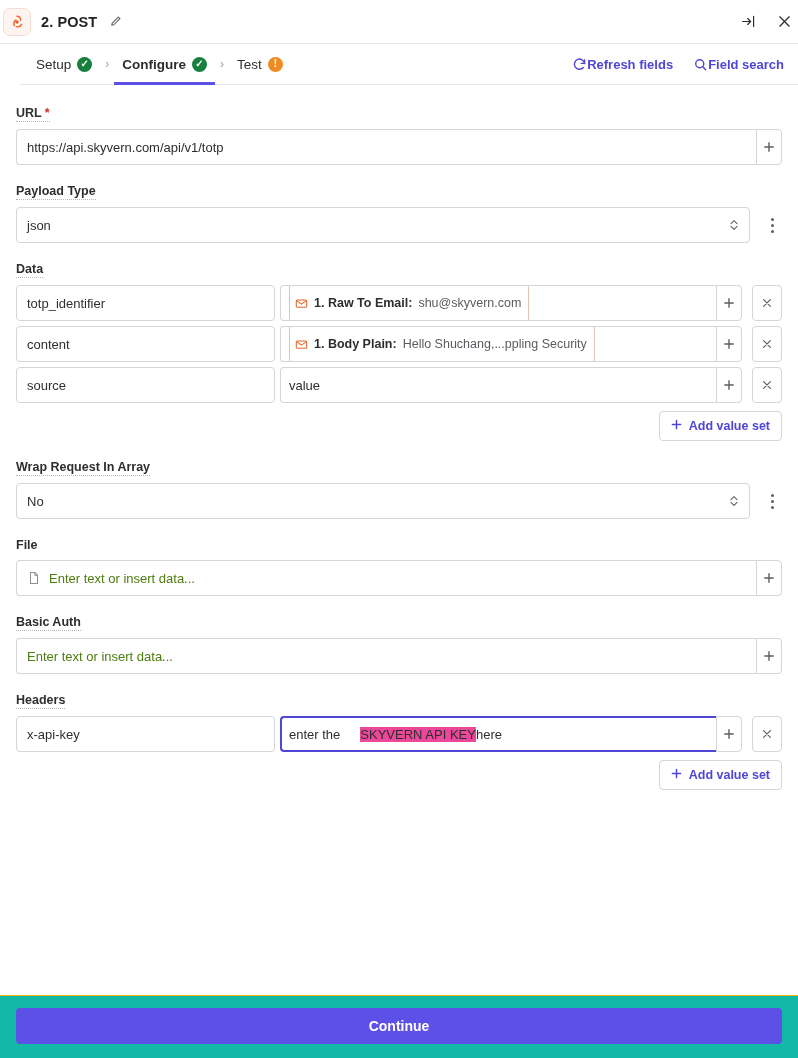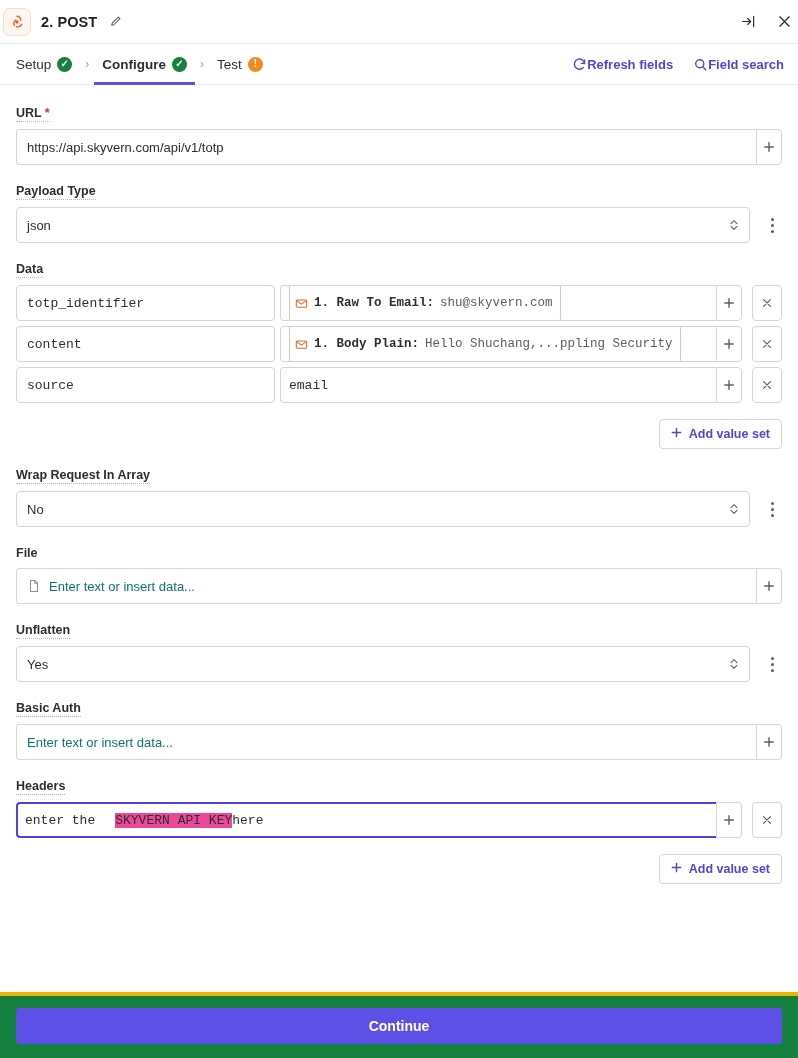--- a/index.html
+++ b/index.html
@@ -67,20 +67,21 @@
   
   .stepsbar {
     height: 41px;
     flex: 0 0 41px;
     display: flex;
     align-items: center;
     padding: 0 14px;
     border-bottom: 1px solid #e8e8e8;
     background: #fff;
     position: relative;
+    margin-left: 20px;
   }
   .step {
     display: flex;
     align-items: center;
     gap: 6px;
     height: 41px;
     padding: 0 2px;
     font-size: 13.5px;
     color: #2d2e2e;
     cursor: pointer;
@@ -157,21 +158,21 @@
     border-radius: 4px;
     background: #fff;
     display: flex;
     align-items: center;
     padding: 0 10px;
     font-size: 13px;
     color: #2d2e2e;
     min-width: 0;
   }
   .input-box.with-plus { border-top-right-radius: 0; border-bottom-right-radius: 0; border-right: none; }
-  .placeholder { color: #0f766e; }
+  .placeholder { color: #4d7c0f; }
   .plus-btn {
     width: 26px;
     flex: 0 0 26px;
     height: 36px;
     border: 1px solid #d3d5d8;
     border-radius: 0 4px 4px 0;
     background: #fff;
     display: flex; align-items: center; justify-content: center;
     color: #5b5f63;
     cursor: pointer;
@@ -210,21 +211,20 @@
     cursor: pointer;
   }
   .kebab i { width: 3px; height: 3px; background: #5b5f63; border-radius: 50%; display: block; }
 
   
   .kvrow {
     display: flex;
     align-items: stretch;
     margin-bottom: 5px;
     gap: 5px;
-    font-family: Liberation Mono, monospace;
   }
   .kv-key {
     width: 259px;
     flex: 0 0 259px;
     height: 36px;
     border: 1px solid #d3d5d8;
     border-radius: 4px;
     display: flex;
     align-items: center;
     padding: 0 10px;
@@ -276,21 +276,21 @@
     width: 30px; flex: 0 0 30px;
     height: 36px;
     margin-left: 5px;
     border: 1px solid #d3d5d8;
     border-radius: 4px;
     background: #fff;
     display: flex; align-items: center; justify-content: center;
     color: #5b5f63;
     cursor: pointer;
   }
-  .addset-row { display: flex; justify-content: flex-end; margin-top: 16px; }
+  .addset-row { display: flex; justify-content: flex-end; margin-top: 8px; }
   .addset {
     display: flex; align-items: center; gap: 7px;
     border: 1px solid #d3d5d8;
     border-radius: 4px;
     height: 30px;
     padding: 0 11px;
     font-size: 12.5px;
     font-weight: bold;
     color: #4f46d6;
     background: #fff;
@@ -299,23 +299,23 @@
   .doc-icon { color: #8d9196; margin-right: 8px; display:flex; }
 
   .sel-highlight {
     background: #ec4899;
     margin-left: 20px;
   }
 
   
   .footer {
     flex: 0 0 auto;
-    border-top: 4px solid #eab308;
+    border-top: 1px solid #eab308;
     padding: 12px 16px 14px 16px;
-    background: #15803d;
+    background: #14b8a6;
   }
   .continue {
     width: 100%;
     height: 36px;
     background: #5d50e6;
     color: #fff;
     border: none;
     border-radius: 4px;
     font-size: 14px;
     font-weight: bold;
@@ -500,21 +500,21 @@
         </div>
       </div>
 
       
       <div class="kvrow">
         <div class="kv-key">
           <span>source</span>
         </div>
         <div class="kv-val-wrap">
           <div class="kv-val">
-            <span>email</span>
+            <span>value</span>
           </div>
           <div class="plus-btn">
             <svg width="12" height="12" viewBox="0 0 12 12" fill="none" stroke="#5b5f63" stroke-width="1.4" stroke-linecap="round">
                 <path d="M6 1.8v8.4M1.8 6h8.4"></path>
               </svg>
           </div>
         </div>
         <div class="x-btn">
           <svg width="12" height="12" viewBox="0 0 14 14" fill="none" stroke="#5b5f63" stroke-width="1.4" stroke-linecap="round">
               <path d="M3 3l8 8M11 3l-8 8"></path>
@@ -567,57 +567,41 @@
           <span class="placeholder">Enter text or insert data...</span>
         </div>
         <div class="plus-btn">
           <svg width="12" height="12" viewBox="0 0 12 12" fill="none" stroke="#5b5f63" stroke-width="1.4" stroke-linecap="round">
               <path d="M6 1.8v8.4M1.8 6h8.4"></path>
             </svg>
         </div>
       </div>
     </div>
 
-    <div class="field">
-      <div class="flabel">Unflatten</div>
-      <div class="select-row">
-        <div class="select-box">
-          <span>Yes</span>
-          <span class="select-caret">
-            <svg width="10" height="14" viewBox="0 0 10 14" fill="none" stroke="#6b7075" stroke-width="1.3" stroke-linecap="round" stroke-linejoin="round">
-              <path d="M2 5.6L5 2.6l3 3"></path>
-                <path d="M2 8.4l3 3 3-3"></path>
-            </svg>
-          </span>
-        </div>
-        <div class="kebab">
-            <i></i>
-            <i></i>
-            <i></i>
-          </div>
-      </div>
-    </div>
 
     <div class="field">
       <div class="flabel">Basic Auth</div>
       <div class="input-row">
         <div class="input-box with-plus">
           <span class="placeholder">Enter text or insert data...</span>
         </div>
         <div class="plus-btn">
           <svg width="12" height="12" viewBox="0 0 12 12" fill="none" stroke="#5b5f63" stroke-width="1.4" stroke-linecap="round">
               <path d="M6 1.8v8.4M1.8 6h8.4"></path>
             </svg>
         </div>
       </div>
     </div>
 
     <div class="field">
       <div class="flabel">Headers</div>
       <div class="kvrow">
+        <div class="kv-key">
+          <span>x-api-key</span>
+        </div>
         <div class="kv-val-wrap">
           <div class="kv-val focused">
             <span>enter the </span>
               <span class="sel-highlight">SKYVERN API KEY</span>
               <span> here</span>
           </div>
           <div class="plus-btn">
             <svg width="12" height="12" viewBox="0 0 12 12" fill="none" stroke="#5b5f63" stroke-width="1.4" stroke-linecap="round">
                 <path d="M6 1.8v8.4M1.8 6h8.4"></path>
               </svg>

